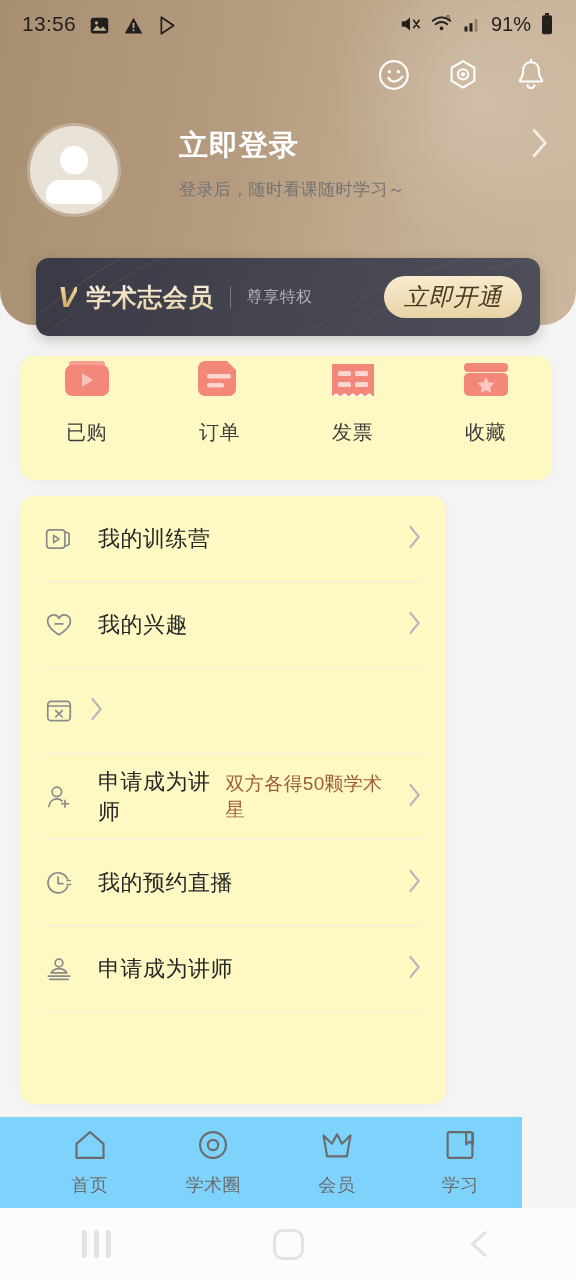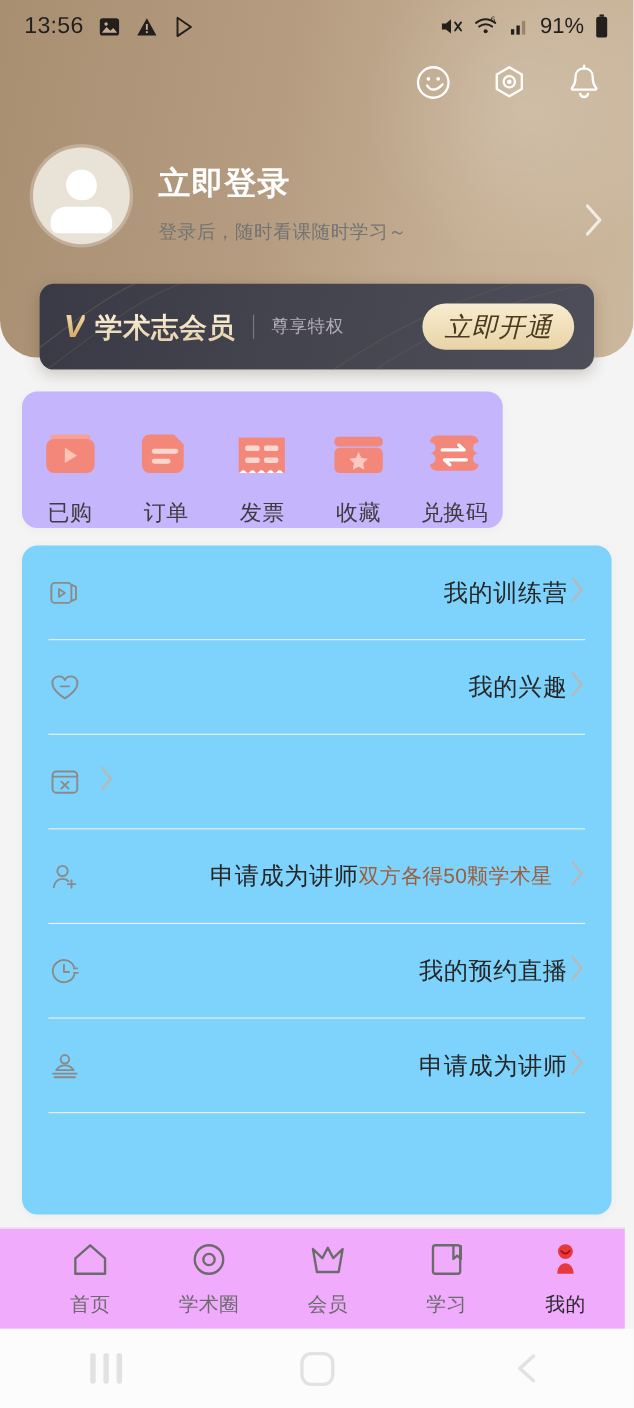--- a/index.html
+++ b/index.html
@@ -9,21 +9,21 @@
     background:#f4f4f4; overflow:hidden;
   }
   #app { position:relative; width:576px; height:1280px; background:#f4f4f4; }
 
   
   .statusbar{
     position:absolute; top:0; left:0; width:576px; height:48px;
     display:flex; align-items:center; justify-content:space-between;
     padding:0 22px; z-index:30;
   }
-  .sb-left{ display:flex; align-items:center; gap:13px; }
+  .sb-left{ display:flex; align-items:flex-end; gap:13px; }
   .sb-time{ font-size:21px; color:#231f1c; letter-spacing:.3px; }
   .sb-right{ display:flex; align-items:center; gap:9px; }
   .sb-batt{ font-size:20px; color:#231f1c; }
   .ic{ display:inline-flex; align-items:center; justify-content:center; }
 
   
   .header{
     position:absolute; top:0; left:0; width:576px; height:325px;
     background:linear-gradient(100deg,#a88f72 0%,#b59c80 42%,#c6b095 75%,#cbb79d 100%);
     border-bottom-left-radius:34px; border-bottom-right-radius:34px;
@@ -34,21 +34,21 @@
     background:radial-gradient(circle at 50% 50%, rgba(255,255,255,.16), rgba(255,255,255,0) 70%);
   }
   .hdr-icons{
     position:absolute; top:56px; right:26px;
     display:flex; align-items:center; gap:30px; z-index:12;
   }
   .hdr-icon{ width:38px; height:38px; cursor:pointer; }
 
   .profile{
     position:absolute; top:126px; left:30px; right:22px; height:96px;
-    display:flex; align-items:flex-end; z-index:12; cursor:pointer;
+    display:flex; align-items:flex-start; z-index:12; cursor:pointer;gap:35px;
   }
   .avatar{
     width:88px; height:88px; border-radius:50%;
     background:#e9e2d6; position:relative; flex:0 0 auto;
     box-shadow:0 0 0 3px rgba(255,255,255,.25);
     overflow:hidden;
   }
   .avatar .head{
     position:absolute; left:50%; top:20px; transform:translateX(-50%);
     width:28px; height:28px; border-radius:50% 50% 44% 50%; background:#fff;
@@ -89,54 +89,53 @@
     position:absolute; right:18px; top:50%; transform:translateY(-50%);
     height:42px; padding:0 20px; border-radius:21px;
     background:linear-gradient(180deg,#f8ecd0,#e8d3a6);
     display:flex; align-items:center; justify-content:center;
     font-size:24px; color:#4a3a20; border:none; cursor:pointer;
     font-family:inherit; letter-spacing:.5px;font-style:italic;
   }
 
   
   .quick-card{
-    position:absolute; top:356px; left:20px; width:437px; height:124px;
-    background:#c4b5fd; border-radius:14px; z-index:16;
-    display:flex; align-items:flex-end; justify-content:space-around;
+    position:absolute; top:356px; left:20px; width:532px; height:124px;
+    background:#fef9c3; border-radius:14px; z-index:16;
+    display:flex; align-items:flex-start; justify-content:space-around;
     box-shadow:0 2px 10px rgba(0,0,0,.035);
   }
   .quick{
     display:flex; flex-direction:column; align-items:center; width:86px; cursor:pointer;
   }
   .quick svg{ display:block; }
   .quick-label{ font-size:20px; color:#3d3d3d; margin-top:13px; letter-spacing:.4px; }
 
   
   .list-card{
-    position:absolute; top:496px; left:20px; width:536px;
-    background:#7dd3fc; border-radius:14px; z-index:16;
+    position:absolute; top:496px; left:20px; width:426px;
+    background:#fef9c3; border-radius:14px; z-index:16;
     padding:0 24px; overflow:hidden;
     height:608px;
     box-shadow:0 2px 10px rgba(0,0,0,.035);
-    text-align:right;
   }
   .row{
     height:86px; display:flex; align-items:center;
     border-bottom:1px solid #f0f0f0; cursor:pointer;
   }
   .row:last-child{ border-bottom:1px solid #f0f0f0; }
   .row-ic{ width:44px; flex:0 0 auto; display:flex; align-items:center; }
   .row-label{ font-size:22px; color:#262626; margin-left:10px; flex:1 1 auto; letter-spacing:.5px; }
   .row-note{ font-size:19px; color:#9e5d3c; margin-right:14px; letter-spacing:.3px; }
   .row-arrow{ flex:0 0 auto; }
 
   
   .tabbar{
-    position:absolute; left:0; bottom:72px; width:568px; height:92px;
-    background:#f0abfc; z-index:40;
+    position:absolute; left:0; bottom:72px; width:522px; height:92px;
+    background:#7dd3fc; z-index:40;
     display:flex; align-items:center; justify-content:space-around;
     border-top:1px solid #f0f0f0;
     padding-left:28px;
   }
   .tab{ display:flex; flex-direction:column; align-items:center; width:104px; cursor:pointer; }
   .tab-label{ font-size:18px; color:#6b6b6b; margin-top:7px; letter-spacing:.4px; }
   .tab.active .tab-label{ color:#2b2b2b; }
 
   
   .navbar{
@@ -313,29 +312,20 @@
       <span>
         <svg width="54" height="50" viewBox="0 0 54 50">
           <rect x="5" y="7" width="44" height="9" rx="4" fill="#f3887a"></rect>
           <rect x="5" y="17" width="44" height="23" rx="5" fill="#f3887a"></rect>
           <path d="M27 21l2.6 5.3 5.8.8-4.2 4.1 1 5.8-5.2-2.7-5.2 2.7 1-5.8-4.2-4.1 5.8-.8z" fill="#fbc9c1"></path>
         </svg>
       </span>
       <span class="quick-label">收藏</span>
     </div>
 
-    <div class="quick">
-      <span>
-        <svg width="54" height="50" viewBox="0 0 54 50">
-          <path d="M5 12a6 6 0 0 1 6-6h32a6 6 0 0 1 6 6 5 5 0 0 0 0 10 5 5 0 0 0 0 10 6 6 0 0 1-6 6H11a6 6 0 0 1-6-6 5 5 0 0 0 0-10 5 5 0 0 0 0-10z" fill="#f3887a"></path>
-          <path d="M16 19h20l-5-4.4M38 28H18l5 4.4" stroke="#fff" stroke-width="3" fill="none" stroke-linecap="round" stroke-linejoin="round"></path>
-        </svg>
-      </span>
-      <span class="quick-label">兑换码</span>
-    </div>
 
   </div>
 
   <div class="list-card">
 
     <div class="row">
       <span class="row-ic">
         <svg width="30" height="30" viewBox="0 0 28 28">
             <rect x="2.5" y="5.5" width="17" height="17" rx="3" fill="none" stroke="#8a8a8a" stroke-width="1.6"></rect>
             <path d="M19.8 7.2l3.6 1.6v10.4l-3.6 1.6" fill="none" stroke="#8a8a8a" stroke-width="1.6" stroke-linejoin="round"></path>
@@ -465,30 +455,20 @@
     <div class="tab">
       <span>
         <svg width="36" height="34" viewBox="0 0 32 30">
             <rect x="5" y="3.5" width="22" height="23" rx="2" fill="none" stroke="#6b6b6b" stroke-width="1.9"></rect>
             <path d="M21.5 3.5v11l3-2.6 3 2.6v-11" fill="none" stroke="#6b6b6b" stroke-width="1.9" stroke-linejoin="round"></path>
           </svg>
       </span>
       <span class="tab-label">学习</span>
     </div>
 
-    <div class="tab active">
-      <span>
-        <svg width="36" height="34" viewBox="0 0 32 30">
-          <circle cx="16" cy="8.6" r="6" fill="#e8383d"></circle>
-          <path d="M9.4 26.5c0-4.6 2.6-8.4 6.6-8.4s6.6 3.8 6.6 8.4z" fill="#e8383d"></path>
-          <path d="M12.6 8.2c1 1.4 2 2 3.4 2s2.4-.6 3.4-2" fill="none" stroke="#9c1418" stroke-width="1.5" stroke-linecap="round"></path>
-        </svg>
-      </span>
-      <span class="tab-label">我的</span>
-    </div>
 
   </div>
 
   <div class="navbar">
     <div class="nav-btn">
       <span class="nav-recents">
           <i></i>
           <i></i>
           <i></i>
         </span>

